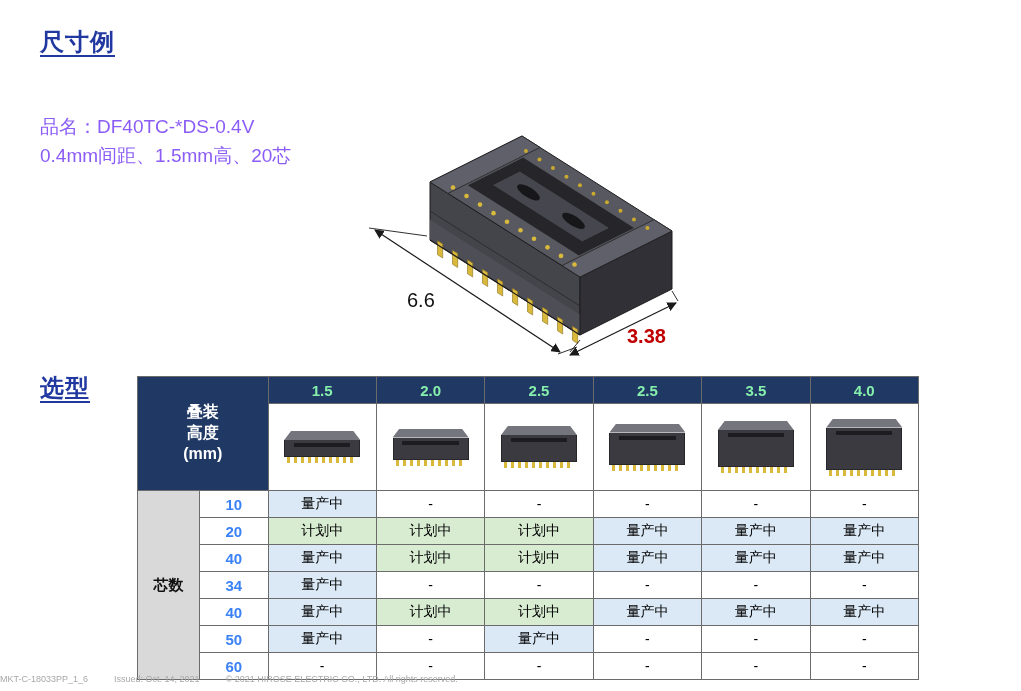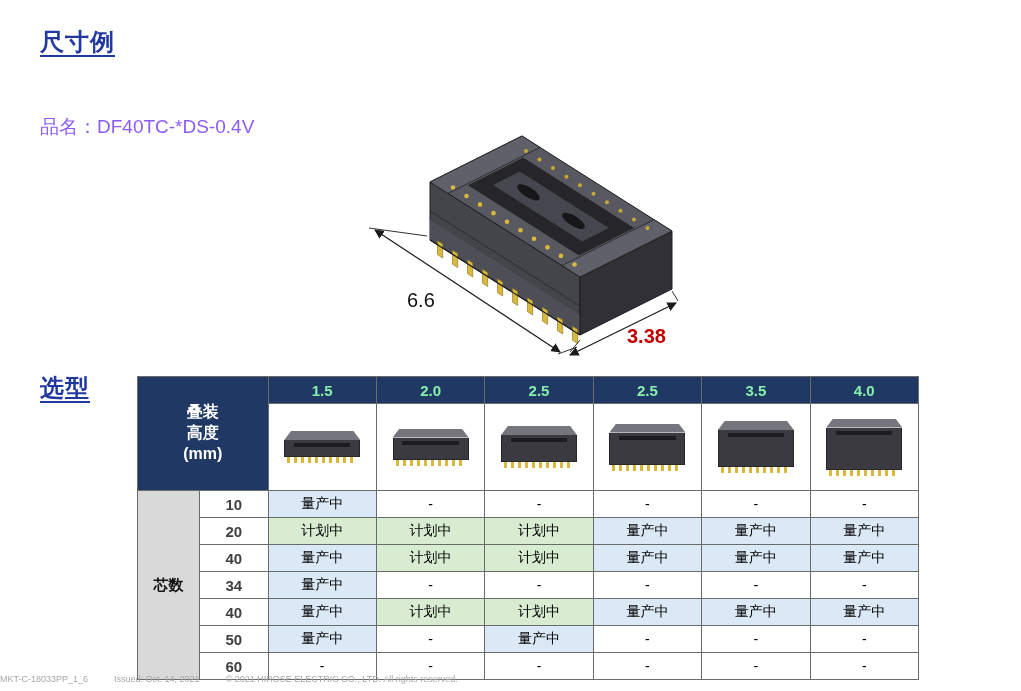--- a/index.html
+++ b/index.html
@@ -25,21 +25,21 @@
     table-layout:fixed;font-family:"Liberation Sans","DejaVu Sans",sans-serif;
   }
   .sel-table td,.sel-table th{border:1px solid #6b6b6b;padding:0;text-align:center;vertical-align:middle;}
   .corner{
     background:#1f3864;color:#ffffff;font-size:16px;font-weight:600;line-height:1.3;
     white-space:pre-line;
   }
   .colhead{background:#1f3864;color:#86efac;font-size:15px;font-weight:600;height:26px;}
   .imgcell{height:86px;background:#ffffff;}
   .rowgroup{background:#d9d9d9;font-size:15px;font-weight:600;color:#111;}
-  .pincell{background:#ffffff;font-size:15px;font-weight:bold;color:#404040;height:26px;}
+  .pincell{background:#ffffff;font-size:15px;font-weight:bold;color:#3b82f6;height:26px;}
   .statuscell{background:#ffffff;font-size:14px;color:#000000;height:26px;}
   
   .mini-conn{width:76px;margin:0 auto;}
   .mc-top{height:9px;background:#75757d;clip-path:polygon(9% 0,91% 0,100% 100%,0 100%);}
   .mc-body{background:#3a3a40;border:1px solid #26262b;border-top:none;position:relative;}
   .mc-slot{position:absolute;left:12%;right:12%;top:3px;height:4px;background:#1d1d21;}
   .mc-pins{height:6px;margin:0 3px;background:repeating-linear-gradient(90deg,#d9b93c 0 3px,#ffffff 3px 7px);}
   
   .footer{
     position:absolute;left:0;right:0;top:674px;display:flex;justify-content:flex-start;gap:26px;
@@ -48,20 +48,21 @@
 </style>
 </head>
 <body>
 
 <div class="page">
 
   <div class="section-title" id="dim-title">尺寸例</div>
 
   <div class="product-name">
     <div>品名：DF40TC-*DS-0.4V</div>
+    <div>0.4mm间距、1.5mm高、20芯</div>
   </div>
 
   <svg id="product-svg" width="350" height="270" viewBox="0 0 350 270">
     <defs>
       <marker id="arr" viewBox="0 0 10 10" refX="9" refY="5" markerWidth="8" markerHeight="8" orient="auto-start-reverse">
         <path d="M0,0 L10,5 L0,10 z" fill="#1a1a1a"></path>
       </marker>
     </defs>
 
     <polygon points="75,82 225,177 225,235 75,140" fill="#44444b" stroke="#1c1c1f" stroke-width="1"></polygon>

